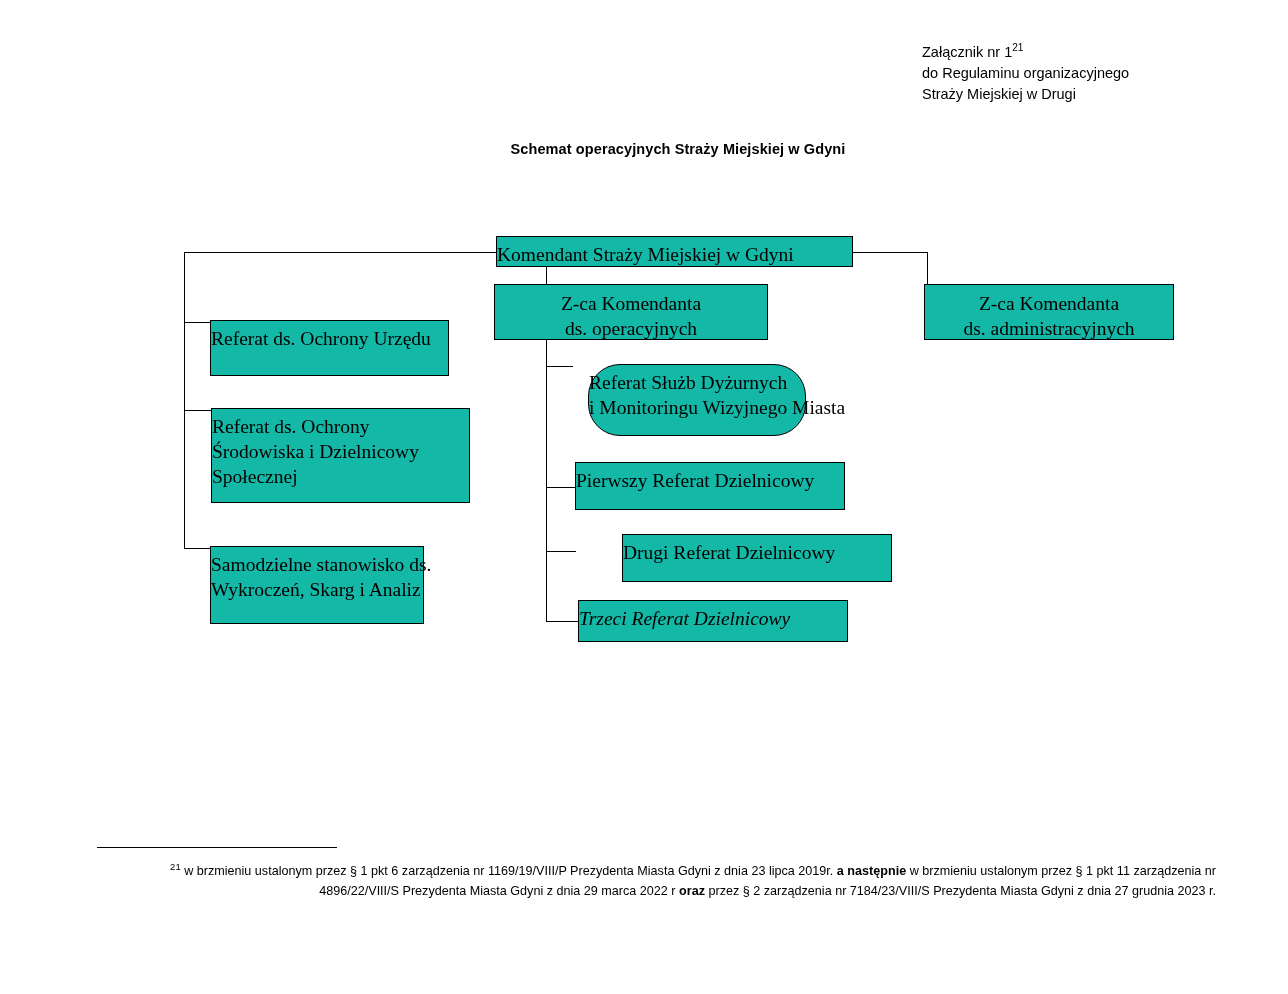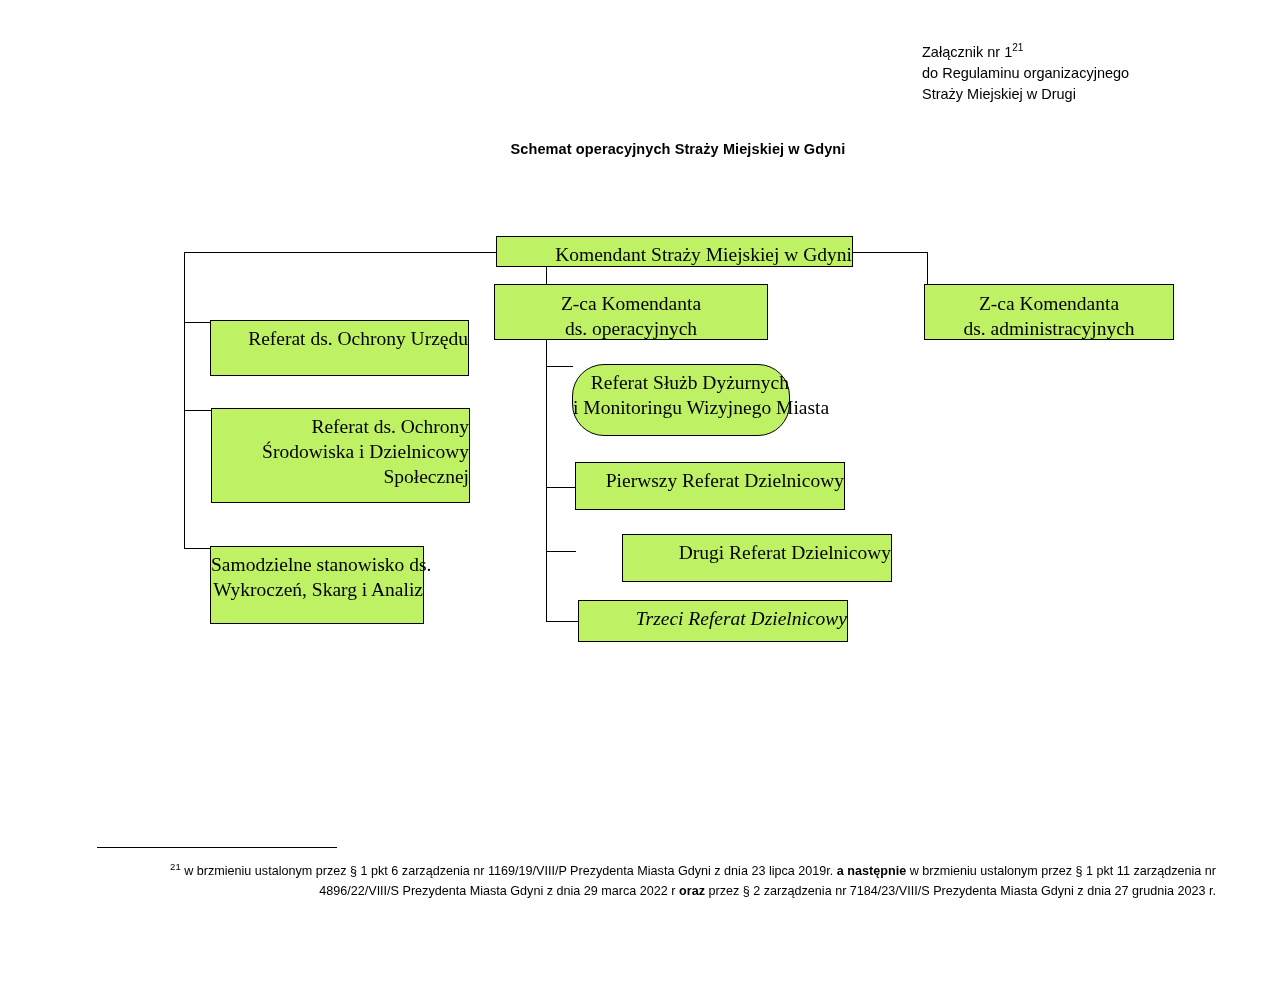--- a/index.html
+++ b/index.html
@@ -53,22 +53,22 @@
     position: absolute;
     left: 0;
     top: 0;
     width: 1288px;
     height: 700px;
   }
   .node {
     position: absolute;
     box-sizing: border-box;
     border: 1.4px solid #000000;
-    background: #bef264;
-    text-align: right;
+    background: #14b8a6;
+    text-align: left;
     font-family: "Liberation Serif", serif;
     font-size: 19.5px;
     line-height: 25px;
     padding-top: 5px;
     z-index: 3;
   }
   .node.mid {
     display: flex;
     flex-direction: column;
     justify-content: center;
@@ -156,36 +156,36 @@
   <div class="node mid" style="left:494px; top:284px; width:274px; height:56px;">
     <span class="line">Z-ca Komendanta</span>
     <span class="line">ds. operacyjnych</span>
   </div>
 
   <div class="node mid" style="left:924px; top:284px; width:250px; height:56px;">
     <span class="line">Z-ca Komendanta</span>
     <span class="line">ds. administracyjnych</span>
   </div>
 
-  <div class="node" style="left:210px; top:320px; width:259px; height:56px;">
+  <div class="node" style="left:210px; top:320px; width:239px; height:56px;">
     <span class="line">Referat ds. Ochrony Urzędu</span>
   </div>
 
   <div class="node" style="left:211px; top:408px; width:259px; height:95px;">
     <span class="line">Referat ds. Ochrony</span>
     <span class="line">Środowiska i Dzielnicowy</span>
     <span class="line">Społecznej</span>
   </div>
 
   <div class="node" style="left:210px; top:546px; width:214px; height:78px;">
     <span class="line">Samodzielne stanowisko ds.</span>
     <span class="line">Wykroczeń, Skarg i Analiz</span>
   </div>
 
-  <div class="node" style="left:572px; top:364px; width:218px; height:72px;border-radius:32px;">
+  <div class="node" style="left:588px; top:364px; width:218px; height:72px;border-radius:32px;">
     <span class="line">Referat Służb Dyżurnych</span>
     <span class="line">i Monitoringu Wizyjnego Miasta</span>
   </div>
 
   <div class="node" style="left:575px; top:462px; width:270px; height:48px;">
     <span class="line">Pierwszy Referat Dzielnicowy</span>
   </div>
 
   <div class="node" style="left:575px; top:534px; width:270px; height:48px;margin-left:47px;">
     <span class="line">Drugi Referat Dzielnicowy</span>

